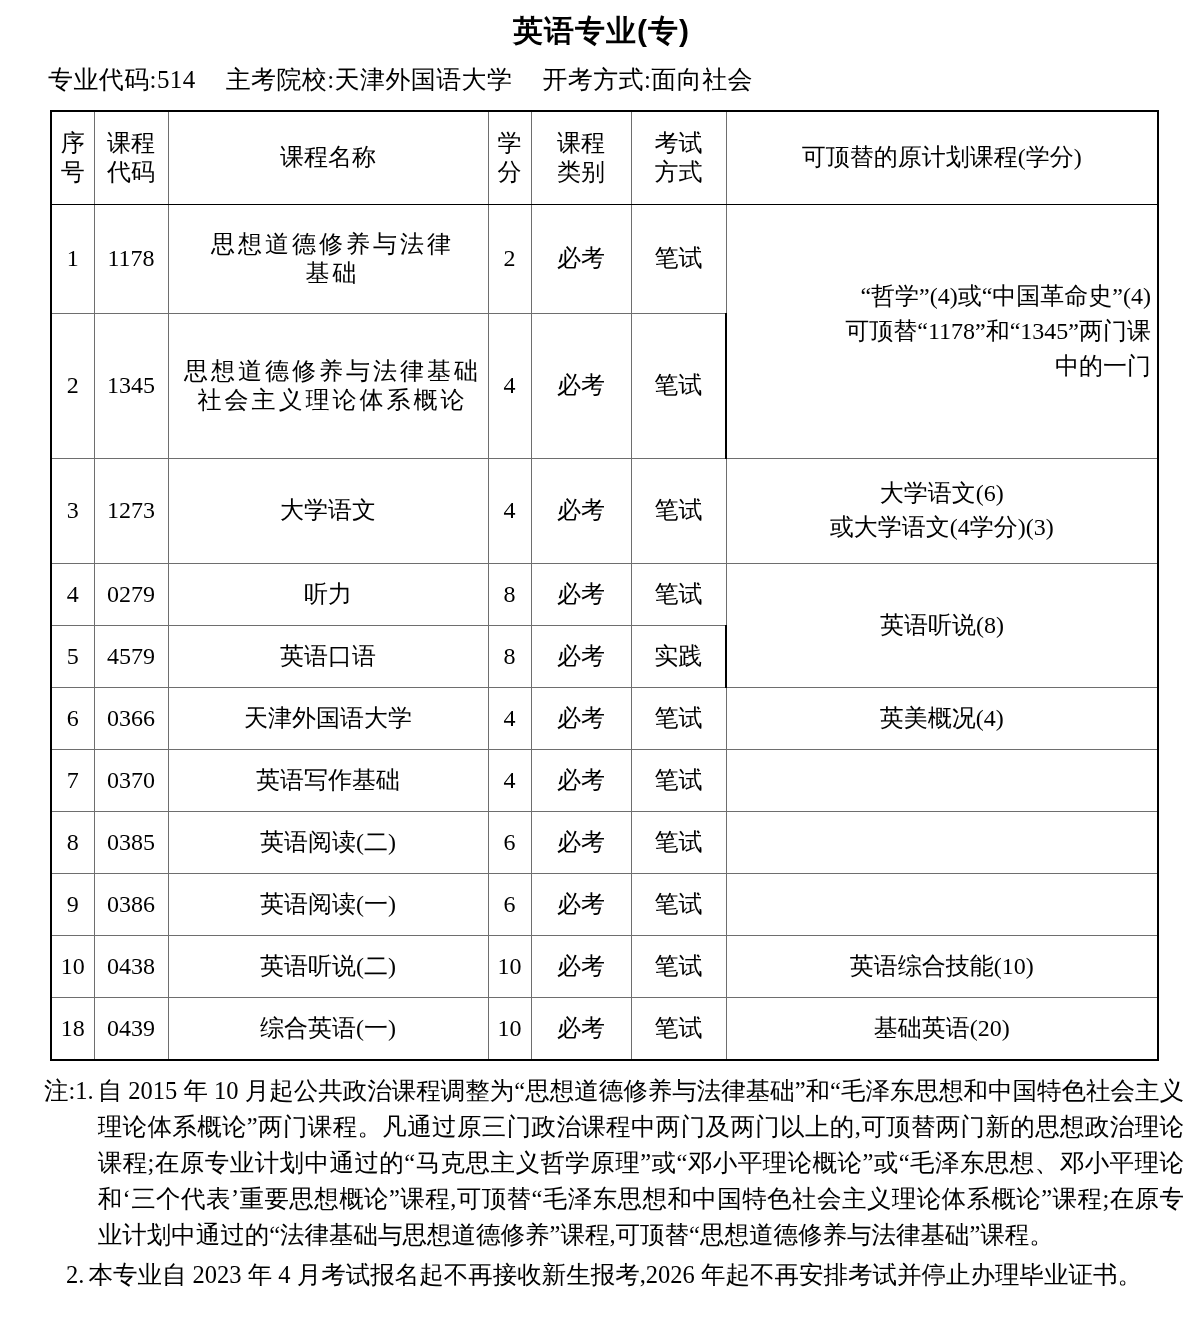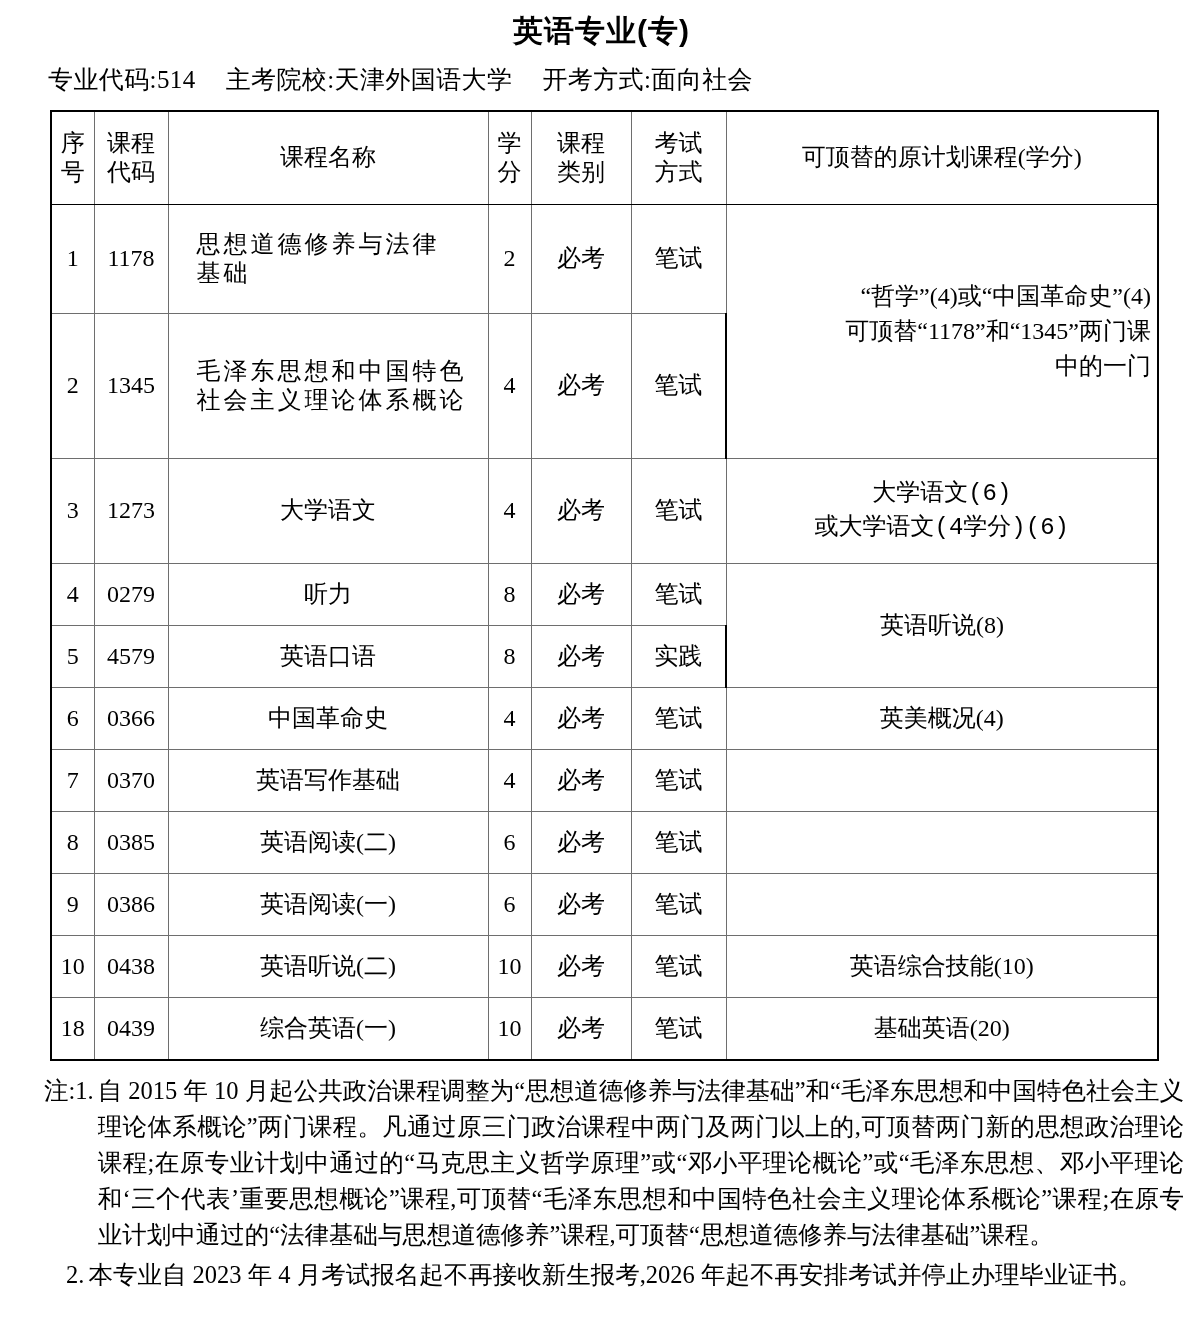--- a/index.html
+++ b/index.html
@@ -86,32 +86,32 @@
   th.head-cell {
     height: 88px;
     font-size: 24px;
     line-height: 1.16;
   }
   th.head-stack { letter-spacing: 0px; }
 
   td.seq-cell, td.code-cell, td.cred-cell { font-size: 24px; }
   td.name-cell { font-size: 24px; }
   td.name-cell.multi {
-    text-align: left;
-    padding-left: 28px;
+    text-align: center;
+    padding-left: 12px;
     letter-spacing: 3px;
     margin-top: 16px;
   }
   td.repl-cell.leftish {
     text-align: right;
     padding-left: 10px;
     padding-right: 6px;
     line-height: 1.45;
   }
-  td.repl-cell.center2 { line-height: 1.40; font-family: Liberation Mono, monospace; }
+  td.repl-cell.center2 { line-height: 1.40; }
 
   tr.r-tall1 td { height: 104px; }
   tr.r-tall2 td { height: 140px; }
   tr.r-mid   td { height: 100px; }
   tr.r-norm  td { height: 57px; }
 
   
   .notes {
     margin: 12px 0 0 44px;
     width: 1140px;
@@ -199,38 +199,38 @@
             <div>“哲学”(4)或“中国革命史”(4)</div>
             <div>可顶替“1178”和“1345”两门课</div>
             <div>中的一门</div>
           </td>
         </tr>
 
         <tr class="r-tall2">
           <td class="seq-cell">2</td>
           <td class="code-cell">1345</td>
           <td class="name-cell multi">
-            <div>毛泽东思想和中国特色</div>
+            <div>思想道德修养与法律基础</div>
             <div>社会主义理论体系概论</div>
           </td>
           <td class="cred-cell">4</td>
           <td>必考</td>
           <td>笔试</td>
         </tr>
 
         <tr class="r-mid">
           <td class="seq-cell">3</td>
           <td class="code-cell">1273</td>
           <td class="name-cell">大学语文</td>
           <td class="cred-cell">4</td>
           <td>必考</td>
           <td>笔试</td>
           <td class="repl-cell center2">
             <div>大学语文(6)</div>
-            <div>或大学语文(4学分)(6)</div>
+            <div>或大学语文(4学分)(3)</div>
           </td>
         </tr>
 
         <tr class="r-norm">
           <td class="seq-cell">4</td>
           <td class="code-cell">0279</td>
           <td class="name-cell">听力</td>
           <td class="cred-cell">8</td>
           <td>必考</td>
           <td>笔试</td>
@@ -242,21 +242,21 @@
           <td class="code-cell">4579</td>
           <td class="name-cell">英语口语</td>
           <td class="cred-cell">8</td>
           <td>必考</td>
           <td>实践</td>
         </tr>
 
         <tr class="r-norm">
           <td class="seq-cell">6</td>
           <td class="code-cell">0366</td>
-          <td class="name-cell">中国革命史</td>
+          <td class="name-cell">天津外国语大学</td>
           <td class="cred-cell">4</td>
           <td>必考</td>
           <td>笔试</td>
           <td class="repl-cell">英美概况(4)</td>
         </tr>
 
         <tr class="r-norm">
           <td class="seq-cell">7</td>
           <td class="code-cell">0370</td>
           <td class="name-cell">英语写作基础</td>

